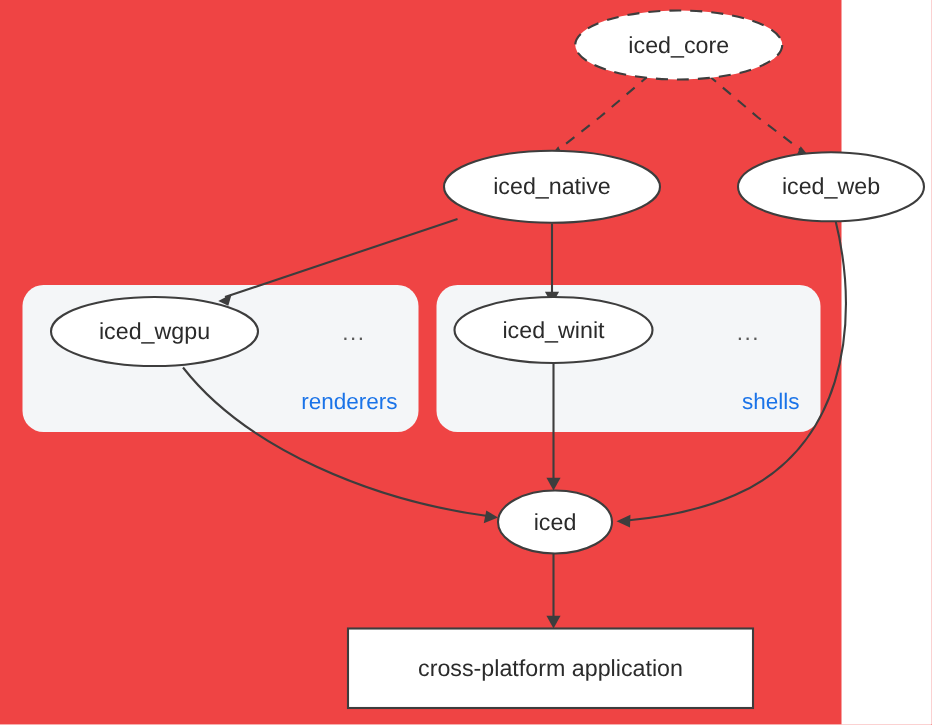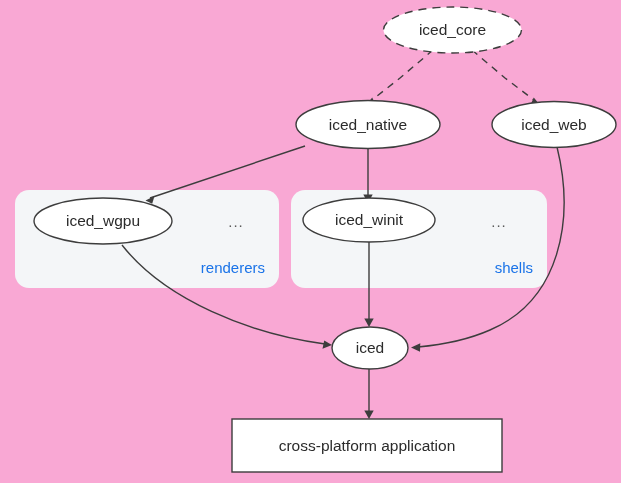--- a/index.html
+++ b/index.html
@@ -8,23 +8,23 @@
     background: #ffffff;
   }
   body {
     width: 621px;
     height: 483px;
     overflow: hidden;
     font-family: "Liberation Sans", sans-serif;
   }
   #diagram-root {
     position: relative;
-    width: 621px;
+    width: 561px;
     height: 483px;
-    background: #f9a8d4;
+    background: #ef4444;
   }
   svg#graph {
     position: absolute;
     top: 0;
     left: 0;
     width: 621px;
     height: 483px;
     display: block;
   }
   .node-ellipse {

